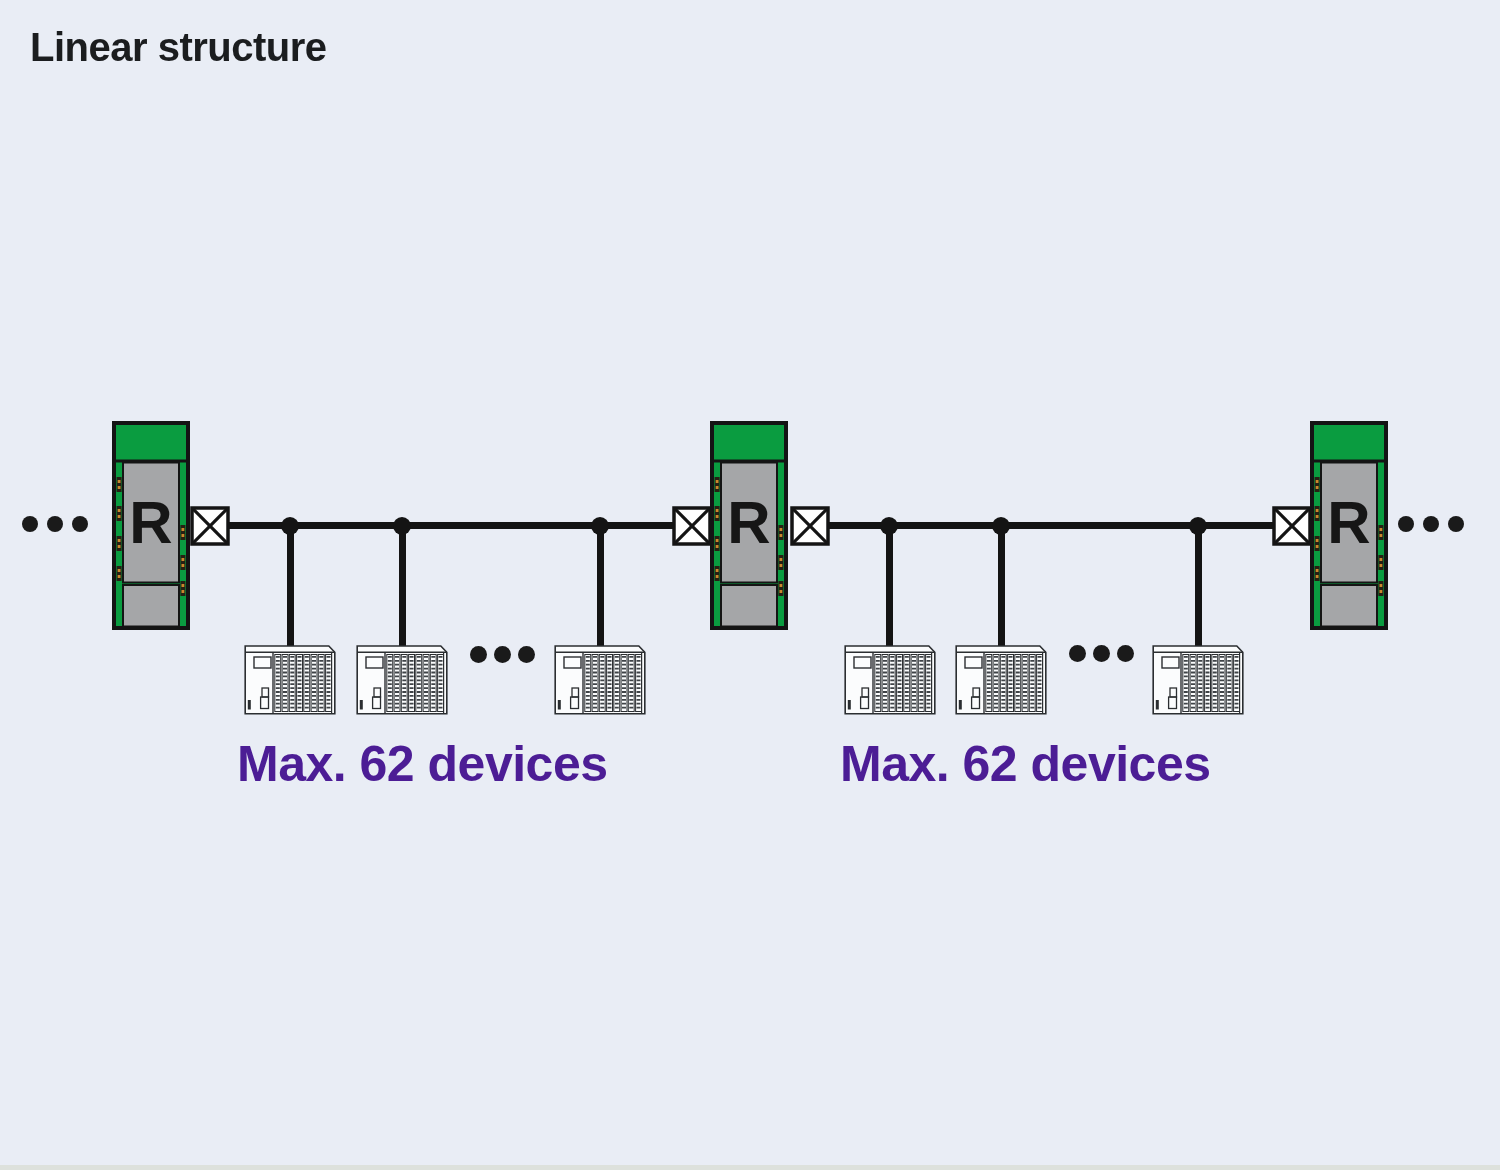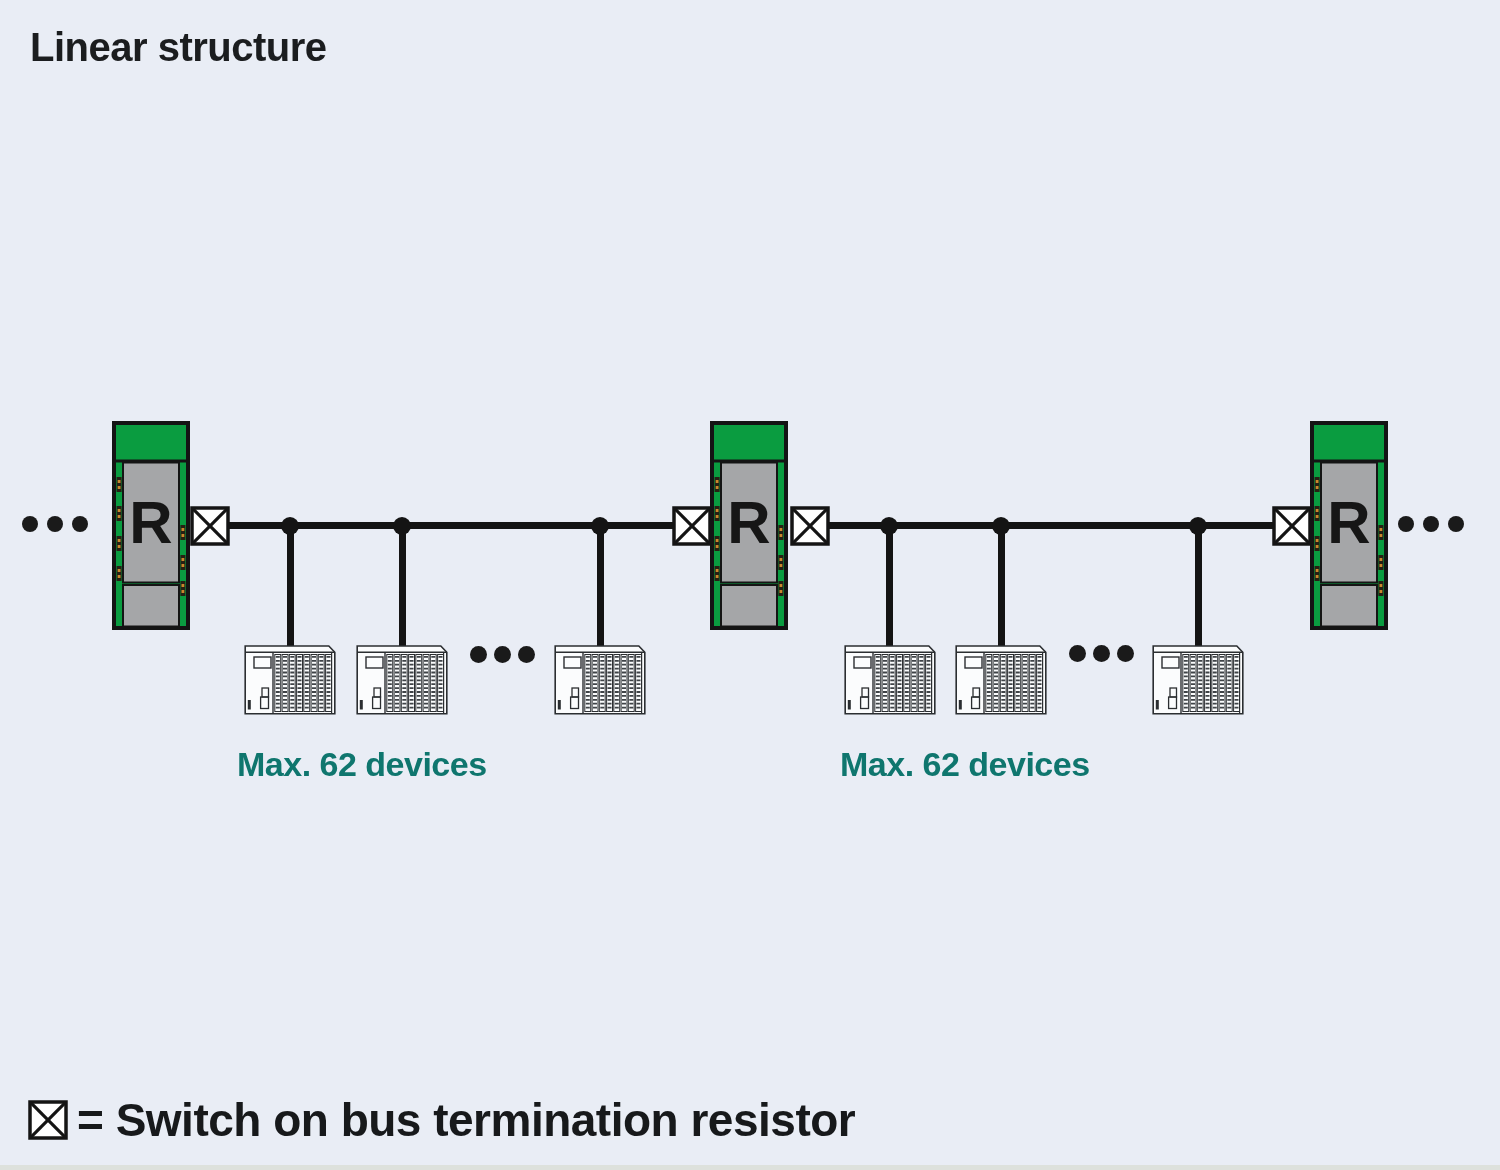--- a/index.html
+++ b/index.html
@@ -14,21 +14,21 @@
   .dropline{position:absolute;width:7px;background:var(--line,#141414);}
   .jdot{position:absolute;width:18px;height:18px;border-radius:50%;background:var(--line,#141414);}
   .edot{position:absolute;border-radius:50%;background:#1a1a1a;}
   .repeater{position:absolute;top:421px;width:78px;height:209px;}
   .repeater svg{display:block;}
   .rlabel{position:absolute;left:0;top:42px;width:100%;height:119px;display:flex;align-items:center;justify-content:center;font-size:60px;font-weight:700;color:#161616;}
   .switchbox{position:absolute;top:506px;width:40px;height:40px;}
   .switchbox svg{display:block;}
   .device{position:absolute;width:94px;height:76px;}
   .device svg{display:block;}
-  .maxlabel{position:absolute;top:738px;font-size:34px;font-weight:700;letter-spacing:-0.5px;line-height:52px;white-space:nowrap;color:#0f766e;}
+  .maxlabel{position:absolute;top:738px;font-size:50px;font-weight:700;letter-spacing:-0.5px;line-height:52px;white-space:nowrap;color:#4c1d95;}
   .legend{position:absolute;left:28px;top:1096px;height:48px;display:flex;align-items:center;gap:9px;}
   .legend svg{display:block;}
   .legend-text{font-size:46px;font-weight:700;letter-spacing:-0.5px;white-space:nowrap;color:#17191b;}
   .bottom-strip{position:absolute;left:0;bottom:0;width:100%;height:5px;background:var(--bottomedge,#dde1dc);}
   .defs-holder{position:absolute;width:0;height:0;overflow:hidden;}
 </style>
 </head>
 <body>
 
 <div class="stage" id="stage" style="--bg: #e9edf5; --line: #141414; --green: #0a9c40; --gray: #a5a6a8; --dline: #2b2e31; --orange: #c9882c; --bottomedge: #dde1dc;">
@@ -149,26 +149,20 @@
     </div>
   <div class="switchbox" style="left:1272px">
       <svg width="40" height="40">
         <use href="#sym-switch" xlink:href="#sym-switch" width="40" height="40"></use>
       </svg>
     </div>
 
   <div class="maxlabel" style="left:237px">Max. 62 devices</div>
   <div class="maxlabel" style="left:840px">Max. 62 devices</div>
 
-  <div class="legend">
-    <svg width="40" height="40">
-        <use href="#sym-switch" xlink:href="#sym-switch" width="40" height="40"></use>
-      </svg>
-    <span class="legend-text">= Switch on bus termination resistor</span>
-  </div>
 
   <div class="bottom-strip"></div>
 <div class="dropline" style="left: 286.5px; top: 526px; height: 126px;"></div>
     <div class="jdot" style="left: 281px; top: 517px;"></div>
     <div class="dropline" style="left: 398.5px; top: 526px; height: 126px;"></div>
     <div class="jdot" style="left: 393px; top: 517px;"></div>
     <div class="dropline" style="left: 596.5px; top: 526px; height: 126px;"></div>
     <div class="jdot" style="left: 591px; top: 517px;"></div>
     <div class="dropline" style="left: 885.5px; top: 526px; height: 126px;"></div>
     <div class="jdot" style="left: 880px; top: 517px;"></div>

